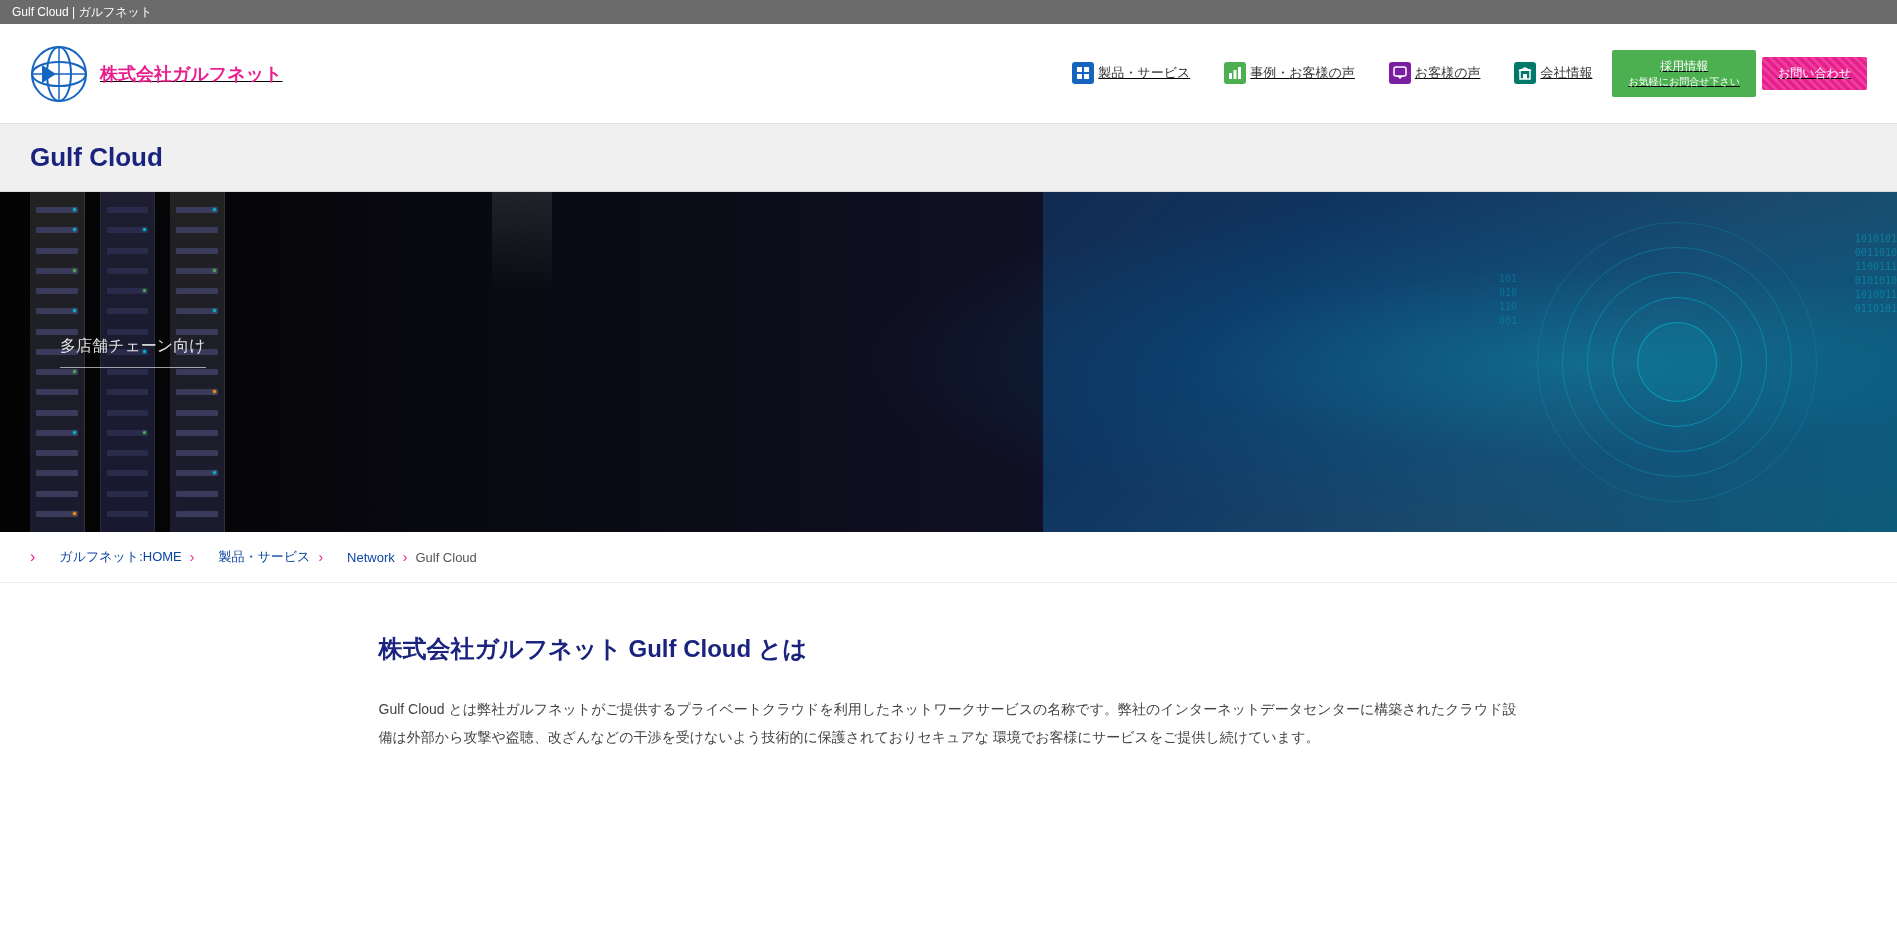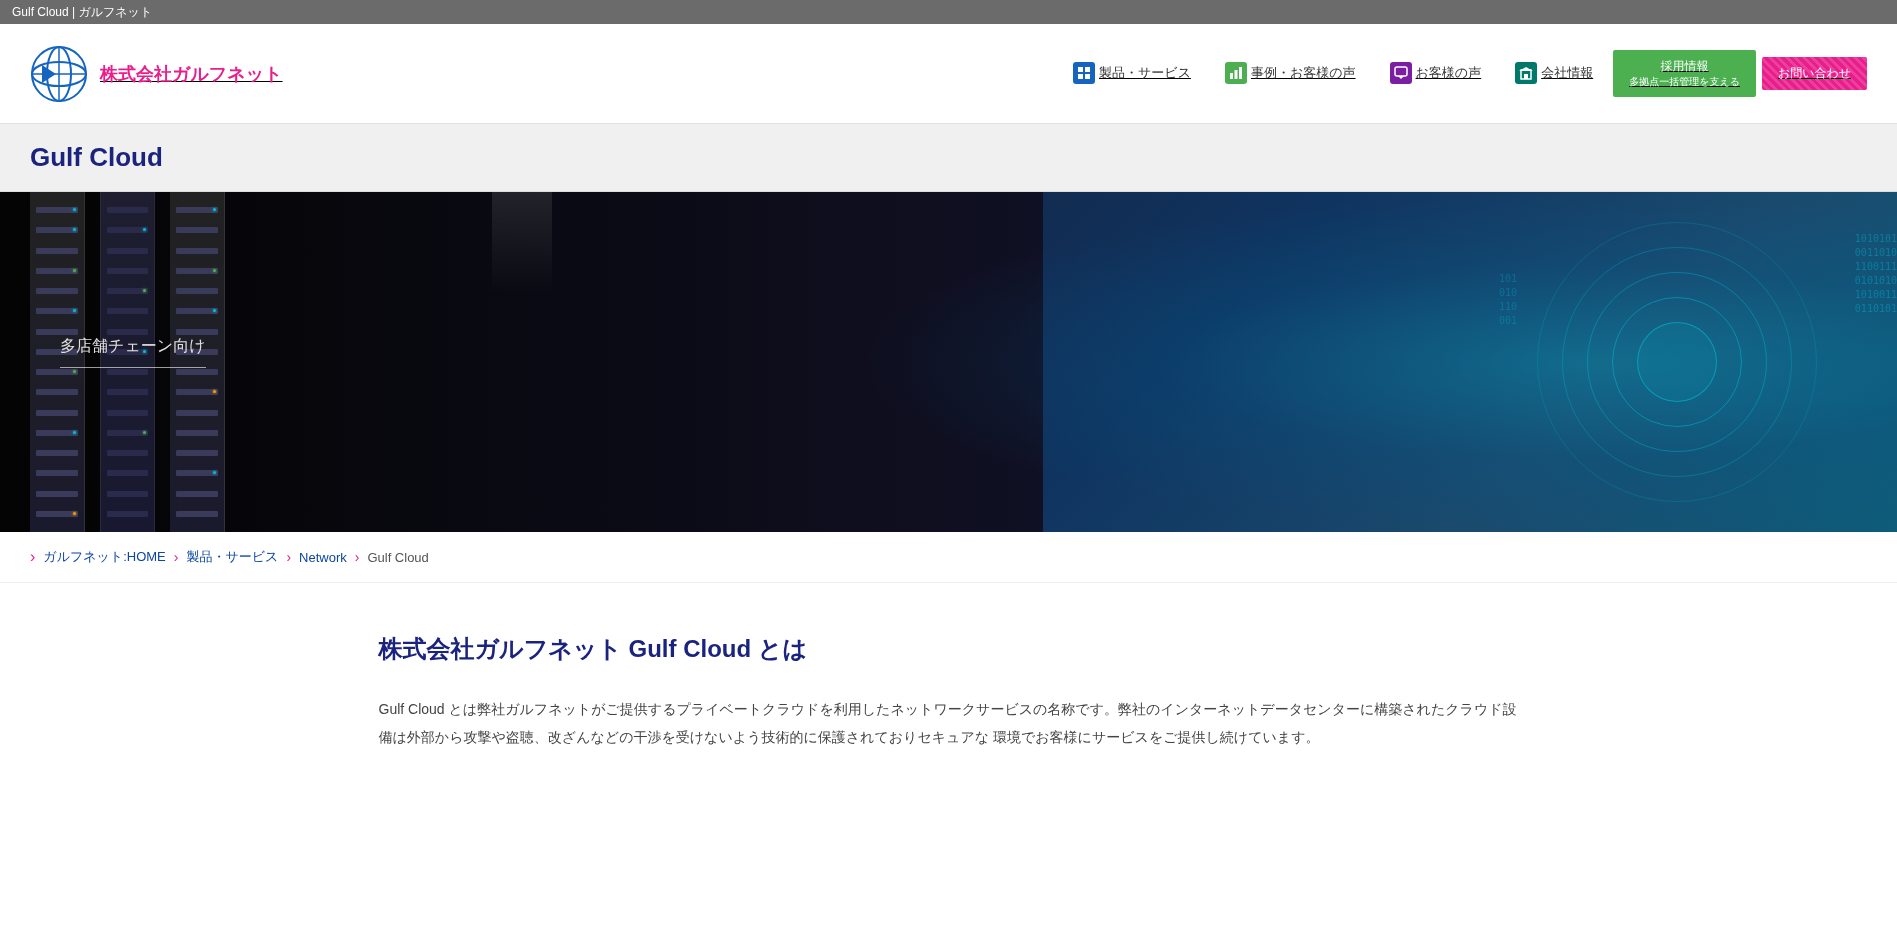--- a/index.html
+++ b/index.html
@@ -220,20 +220,21 @@
       gap: 8px;
       font-size: 13px;
       color: #555;
       border-bottom: 1px solid #eee;
     }
 
     .breadcrumb-item {
       color: #0d47a1;
       text-decoration: none;
       cursor: pointer;
+      margin-left: 16px;
     }
 
     .breadcrumb-sep {
       color: #e91e8c;
       font-size: 14px;
     }
 
     .breadcrumb-current {
       color: #555;
     }
@@ -317,21 +318,21 @@
           <rect x="2" y="4" width="10" height="9" fill="none" stroke="white" stroke-width="1.5"></rect>
           <polygon points="7,1 14,5 0,5" fill="white"></polygon>
           <rect x="5" y="8" width="4" height="5" fill="white"></rect>
         </svg>
       </span>
       <span>会社情報</span>
     </a>
 
     <button class="btn-recruit">
       <div>採用情報</div>
-      <div style="font-size:10px;">多拠点一括管理を支える</div>
+      <div style="font-size:10px;">お気軽にお問合せ下さい</div>
     </button>
 
     <button class="btn-contact">
       <span>お問い合わせ</span>
     </button>
   </nav>
 </header>
 
 <div class="page-title-bar">
   <h1>Gulf Cloud</h1>

